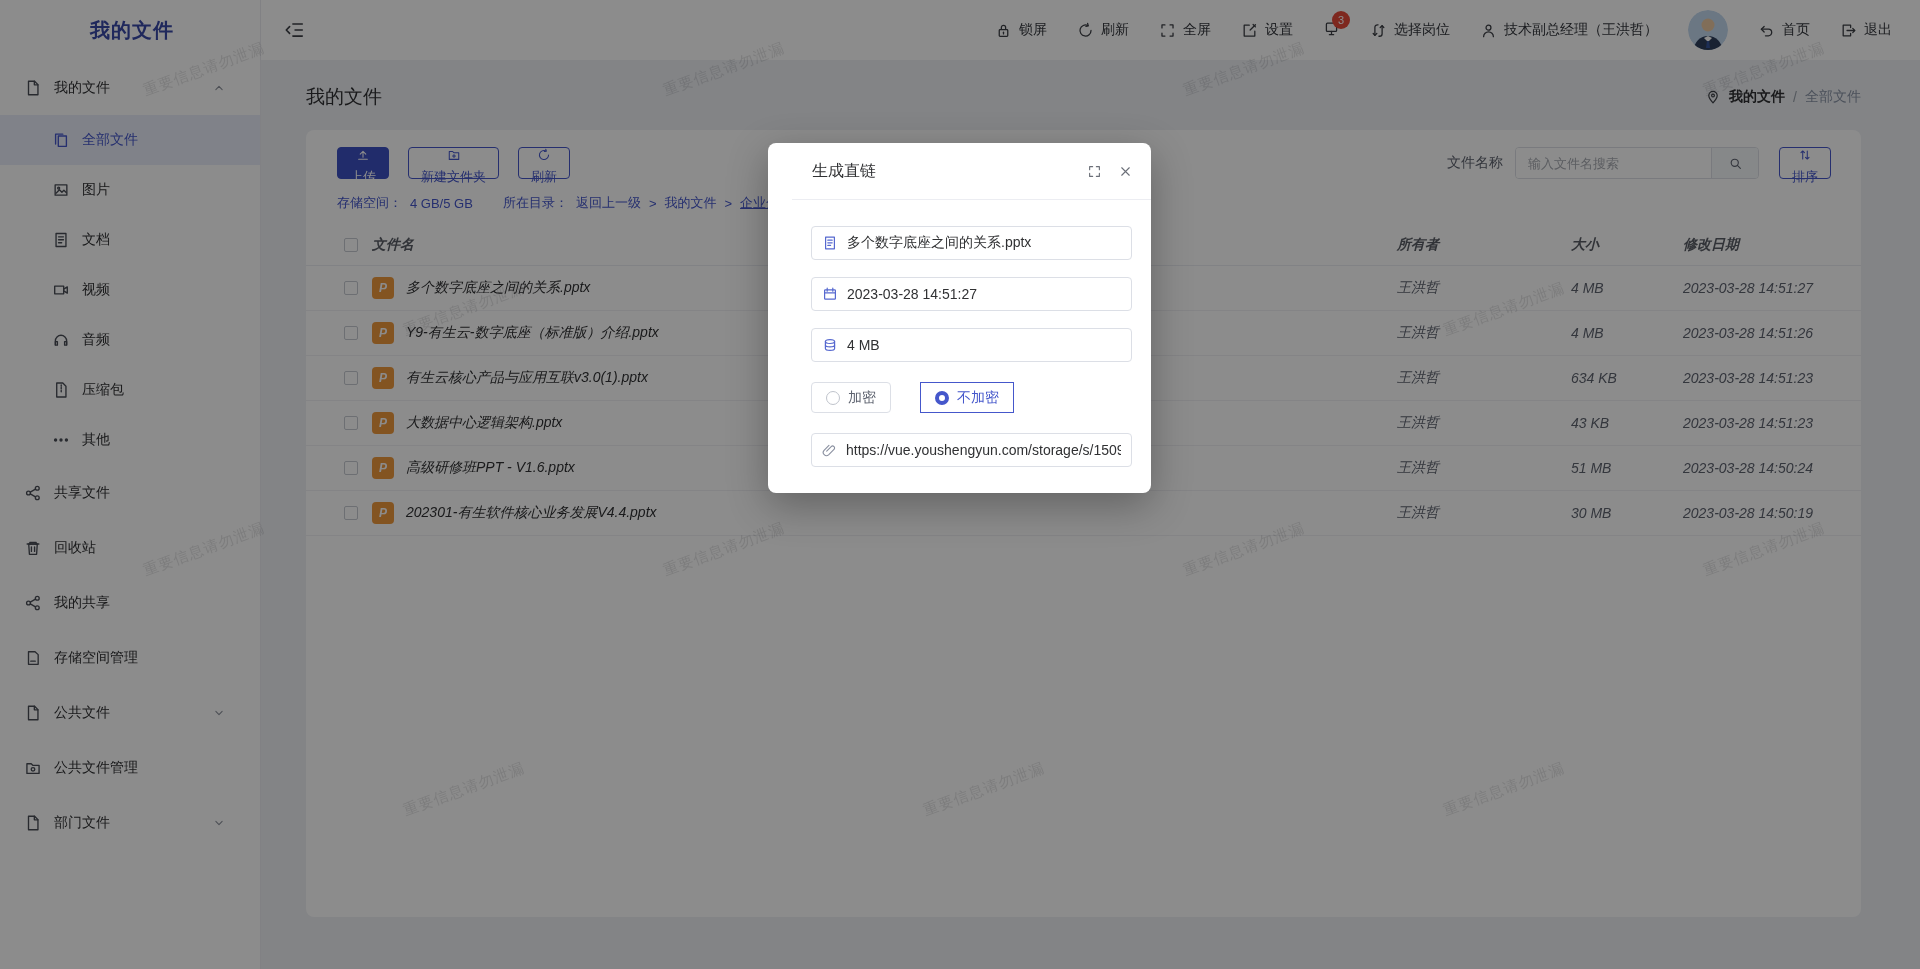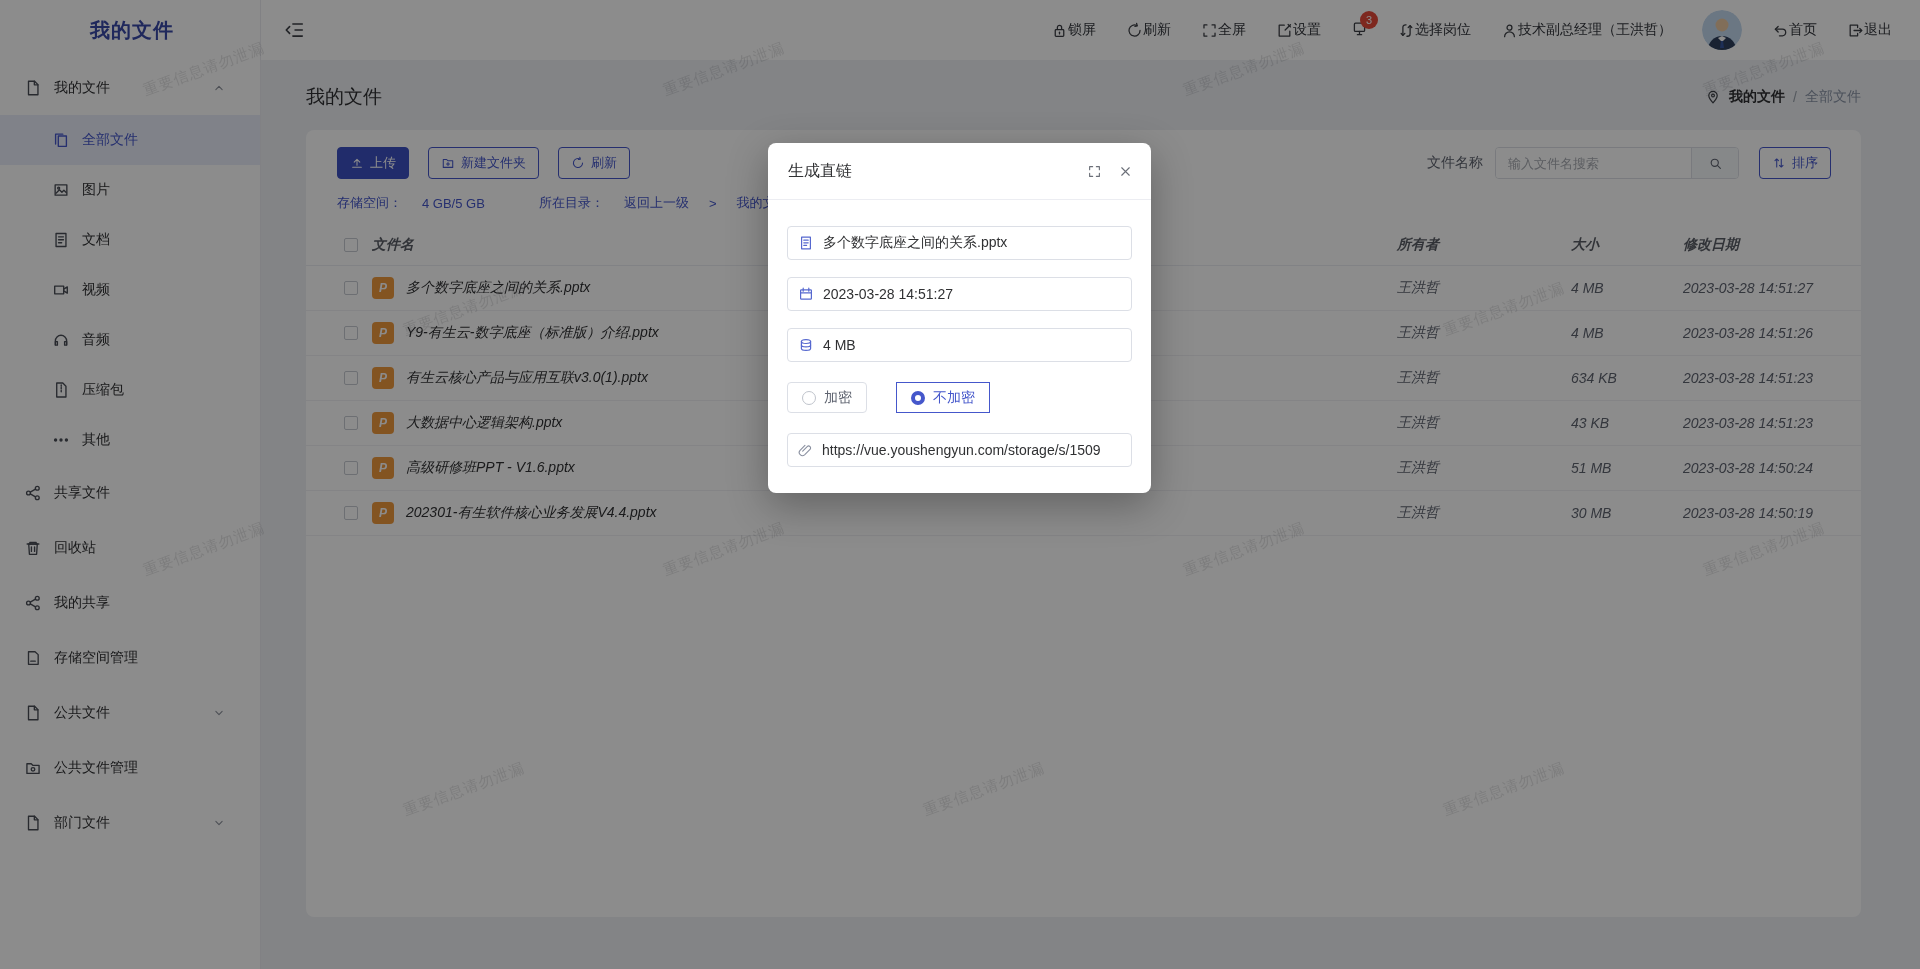--- a/index.html
+++ b/index.html
@@ -25,21 +25,21 @@
   .nav-item .lbl{flex:1;}
   .nav-item .chev{width:14px;height:14px;color:#8a8f99;}
   .nav-item.active{background:var(--accent-weak);color:var(--accent);}
   .nav-item.active .ico{color:var(--accent);}
 
   
   .header{position:absolute;left:261px;top:0;width:1659px;height:60px;background:#fff;
     display:flex;align-items:center;padding:0 28px 0 22px;z-index:1;}
   .collapse{width:22px;height:22px;color:#3c3f45;cursor:pointer;}
   .hright{margin-left:auto;display:flex;align-items:center;gap:30px;}
-  .hitem{display:flex;align-items:center;font-size:14px;color:#33363c;cursor:pointer;}
+  .hitem{display:flex;align-items:center;gap:7px;font-size:14px;color:#33363c;cursor:pointer;}
   .hitem .ico{width:17px;height:17px;color:#3c3f45;}
   .bellwrap{position:relative;cursor:pointer;}
   .badge{position:absolute;top:-9px;left:9px;min-width:18px;height:18px;border-radius:9px;
     background:var(--red);color:#fff;font-size:11px;display:flex;align-items:center;
     justify-content:center;padding:0 4px;}
   .avatar{width:40px;height:40px;border-radius:50%;overflow:hidden;cursor:pointer;flex:none;}
 
   
   .main{position:absolute;left:261px;top:60px;width:1659px;height:909px;z-index:1;}
   .titlerow{display:flex;align-items:center;padding:24px 59px 0 45px;}
@@ -48,55 +48,55 @@
   .crumb-top .ico{width:16px;height:16px;color:#3c3f45;}
   .crumb-first{color:var(--txt);font-weight:bold;}
   .crumb-sep{color:#9aa0ab;}
   .crumb-second{color:#8a94a6;}
 
   .card{margin:20px 59px 0 45px;width:1555px;height:787px;background:#fff;
     border-radius:8px;padding:16px 0 0 0;}
   .toolbar{display:flex;align-items:center;height:34px;padding:0 30px 0 31px;}
   .btn{display:inline-flex;align-items:center;gap:6px;height:32px;padding:0 12px;
     border-radius:4px;font-size:13px;cursor:pointer;border:1px solid var(--accent);
-    color:var(--accent);background:#fff;}
+    color:var(--accent);background:#fff;flex-direction:column;}
   .btn .ico{width:14px;height:14px;}
   .btn.primary{background:var(--accent-deep);border-color:var(--accent-deep);color:#fff;}
   .btn + .btn{margin-left:19px;}
   .toolbar-right{margin-left:auto;display:flex;align-items:center;justify-content:flex-end;}
   .search-label{font-size:14px;color:var(--txt2);margin-right:12px;}
   .search-box{display:flex;height:32px;border:1px solid var(--bd);border-radius:4px;overflow:hidden;}
   .search-box input{border:none;outline:none;width:195px;padding:0 12px;font-size:13px;color:var(--txt);}
   .search-box input::placeholder{color:#a8abb2;}
   .search-btn{width:47px;background:#f5f7fa;border-left:1px solid var(--bd);display:flex;
     align-items:center;justify-content:center;color:#5f6470;cursor:pointer;}
   .search-btn .ico{width:15px;height:15px;}
   .sort-btn{margin-left:20px;}
 
-  .pathbar{display:flex;align-items:center;gap:20px;padding:14px 30px 0 31px;
+  .pathbar{display:flex;align-items:center;gap:8px;padding:14px 30px 0 31px;
     font-size:13px;color:var(--accent);text-align:center;}
   .pathbar .lk{cursor:pointer;}
   .pathbar .cur{text-decoration:underline;cursor:pointer;}
 
   .ftable{margin-top:12px;}
   .trow{display:grid;grid-template-columns:28px 1025px 174px 112px 178px;
     align-items:center;padding-left:38px;height:45px;border-bottom:1px solid #f0f1f4;font-style:italic;}
   .thead{height:42px;border-bottom:1px solid #ebedf2;color:#5a5e66;font-size:14px;font-weight:bold;}
   .cb{width:14px;height:14px;border:1px solid #c6cad2;border-radius:2px;background:#fff;cursor:pointer;}
   .namecell{display:flex;align-items:center;gap:12px;font-size:14px;color:var(--txt);cursor:pointer;}
   .pbadge{width:22px;height:22px;border-radius:4px;background:var(--orange);color:#fff;
     font-size:12px;font-weight:bold;display:flex;align-items:center;justify-content:center;}
   .cell{font-size:14px;color:var(--txt2);}
 
   
   .wm{position:absolute;font-size:15px;color:rgba(40,40,50,.13);transform:rotate(-20deg);
     white-space:nowrap;letter-spacing:1px;z-index:2;pointer-events:none;}
   .overlay{position:absolute;inset:0;background:rgba(0,0,0,.45);z-index:10;}
   .modal{position:absolute;left:768px;top:143px;width:383px;height:350px;background:#fff;
-    border-radius:8px;z-index:20;box-shadow:0 12px 40px rgba(0,0,0,.3);}
+    border-radius:8px;z-index:20;box-shadow:0 12px 40px rgba(0,0,0,.3);padding-left:24px;}
   .mhead{height:57px;display:flex;align-items:center;padding:0 18px 0 20px;
     border-bottom:1px solid #ecedf2;}
   .mtitle{font-size:16px;color:var(--txt);}
   .mtools{margin-left:auto;display:flex;align-items:center;gap:16px;color:#6b6f78;}
   .mtools .ico{width:15px;height:15px;cursor:pointer;}
   .mbody{padding:26px 19px 0 19px;}
   .mfield{display:flex;align-items:center;gap:9px;height:34px;border:1px solid var(--bd);
     border-radius:4px;padding:0 10px;margin-bottom:17px;}
   .mfield .ico{width:16px;height:16px;color:#5668cf;}
   .mfield input{border:none;outline:none;flex:1;font-size:14px;color:var(--txt);background:transparent;}

